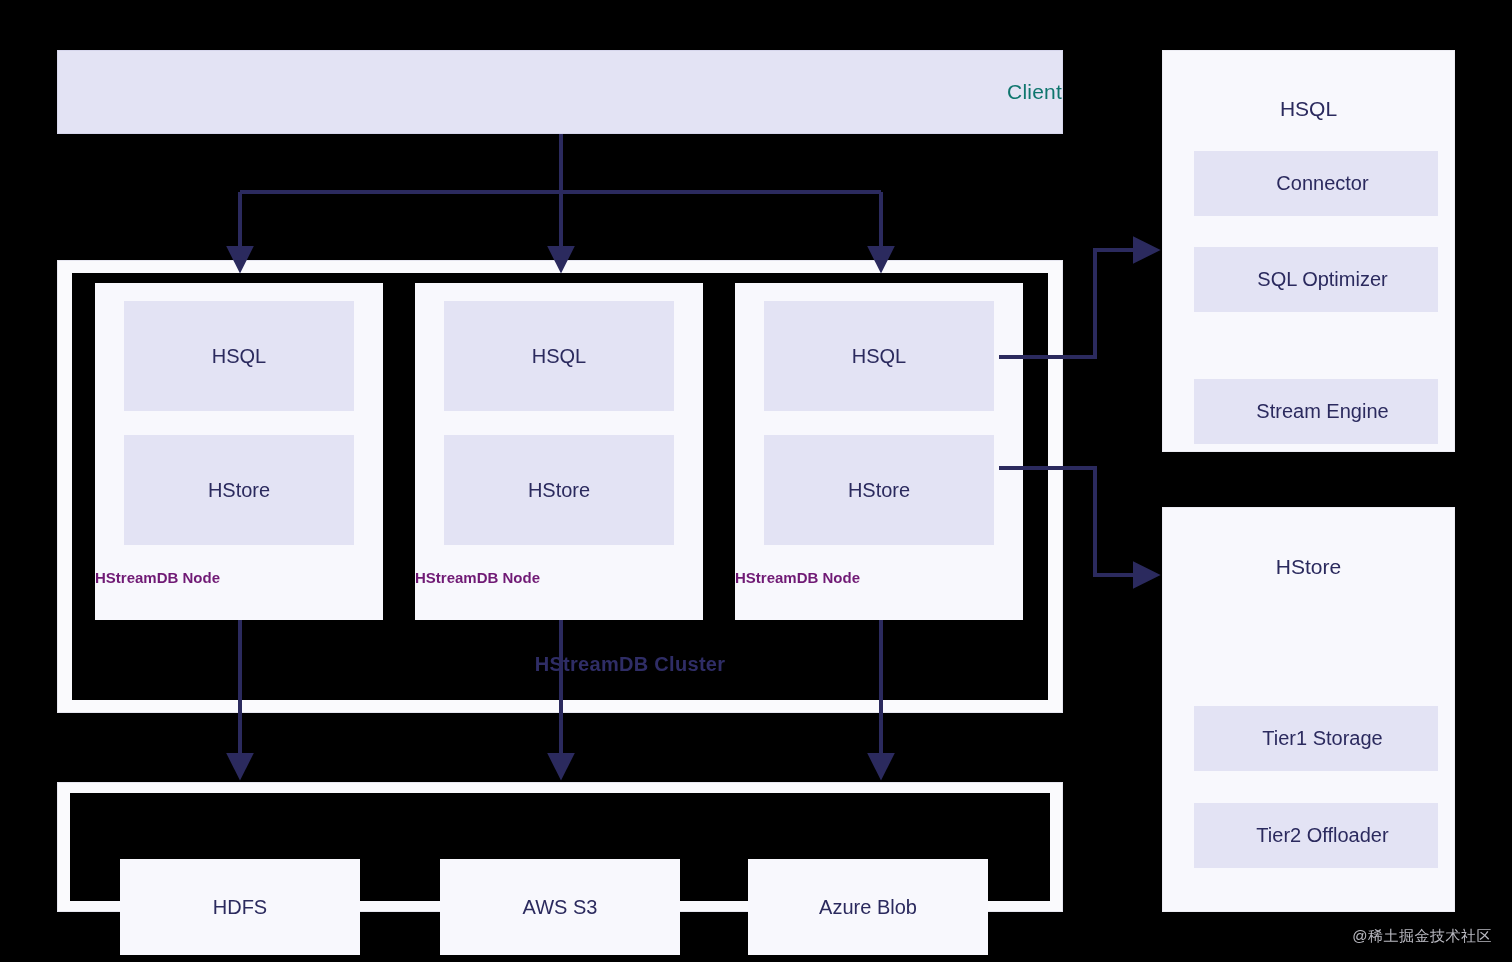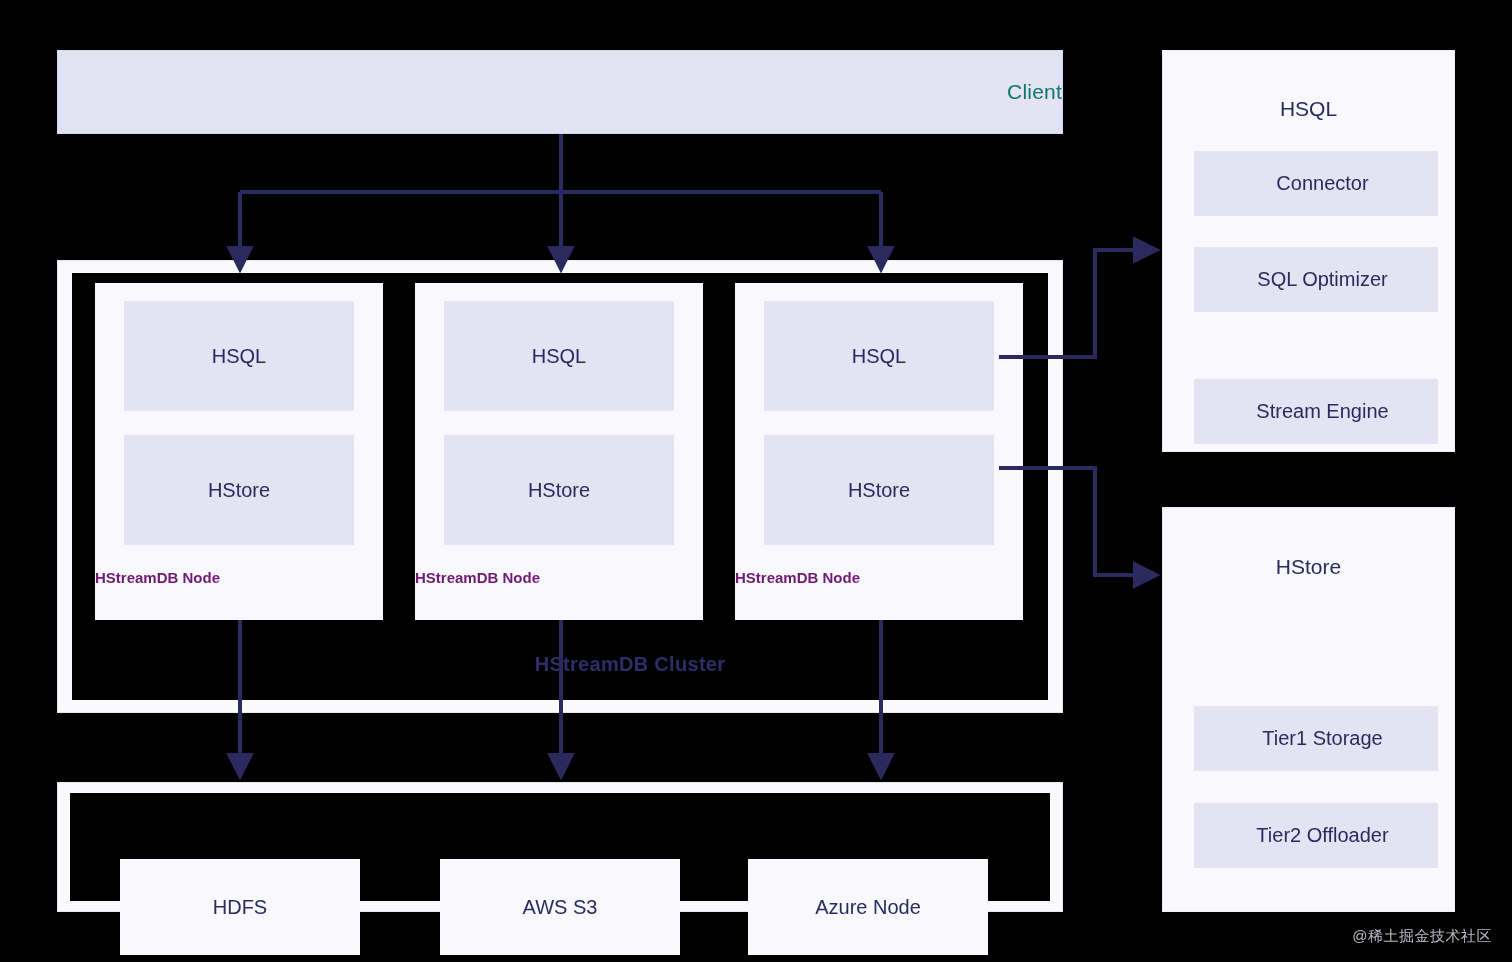--- a/index.html
+++ b/index.html
@@ -229,21 +229,21 @@
   <div id="storage-frame"></div>
   <div id="storage-inner"></div>
 
   <div class="storage-box" style="left:120px;">
     <span>HDFS</span>
   </div>
   <div class="storage-box" style="left:440px;">
     <span>AWS S3</span>
   </div>
   <div class="storage-box" style="left:748px;">
-    <span>Azure Node</span>
+    <span>Azure Blob</span>
   </div>
 
   <div class="side-panel" id="panel-hsql">
     <div class="panel-title" style="top:46px;">HSQL</div>
     <div class="panel-item" style="top:100px;">
       <span>Connector</span>
     </div>
     <div class="panel-item" style="top:196px;">
       <span>SQL Optimizer</span>
     </div>

